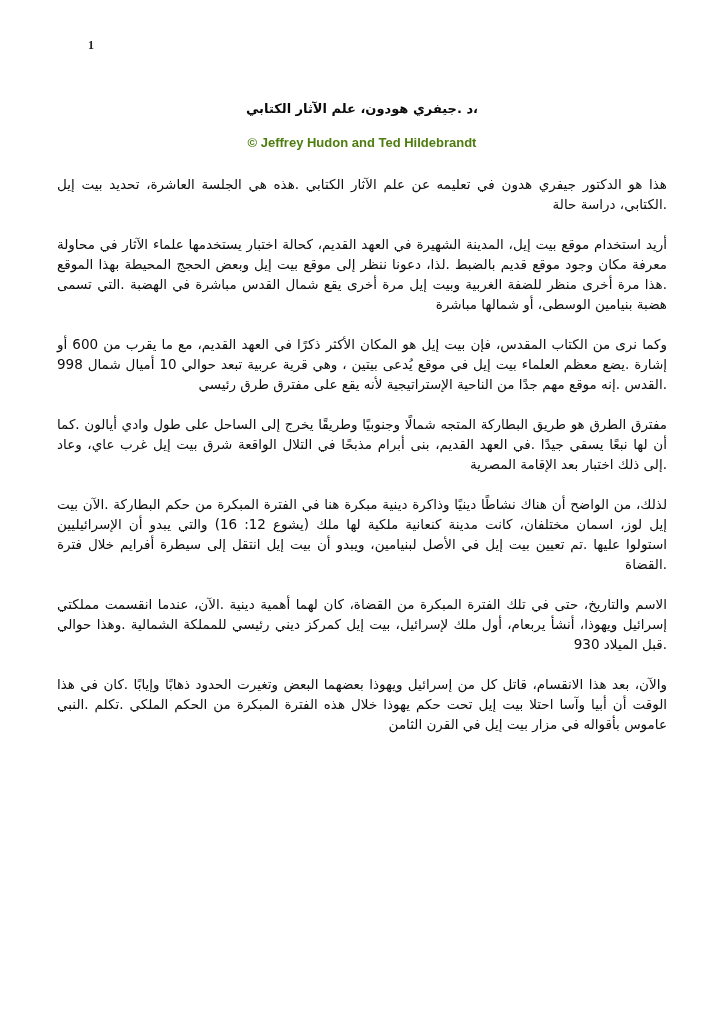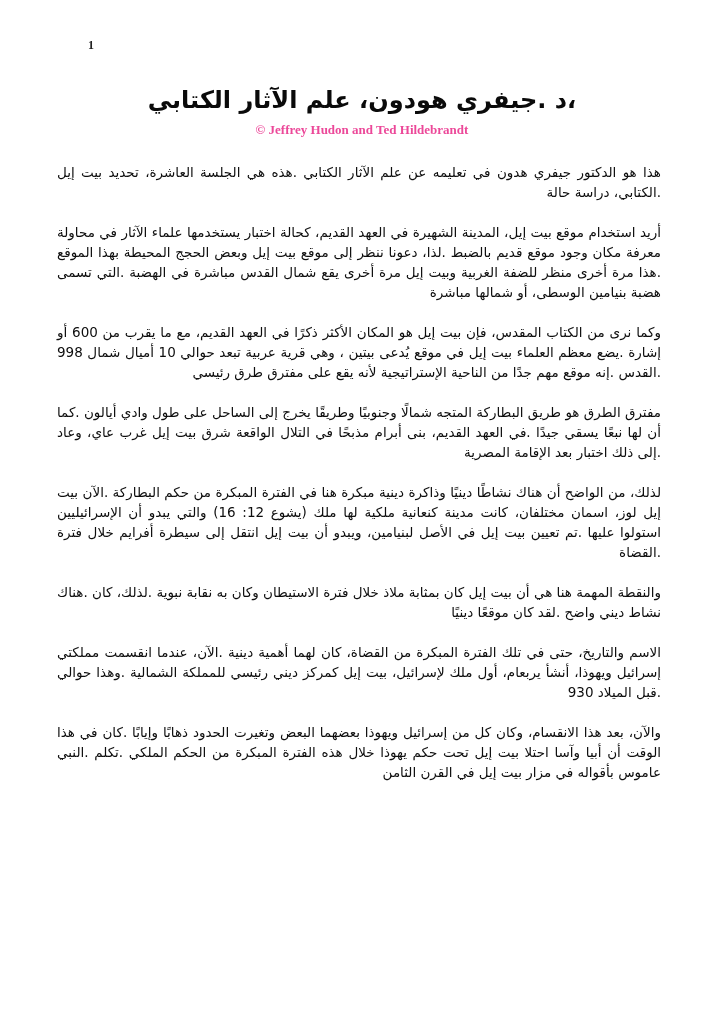--- a/index.html
+++ b/index.html
@@ -27,61 +27,60 @@
     color: #222;
     font-family: "Liberation Serif", serif;
   }
   .doc-header {
     text-align: center;
     margin-bottom: 24px;
   }
   .title-line {
     direction: rtl;
     unicode-bidi: plaintext;
-    font-size: 24px;
+    font-size: 13px;
     font-weight: bold;
     line-height: 29px;
-    margin: 4px;
+    margin: 12px;
     color: #0a0a0a;
   }
   .copyright {
     direction: ltr;
-    font-family: Liberation Serif, serif;
+    font-family: Liberation Sans, sans-serif;
     font-size: 13px;
     font-weight: bold;
     margin-top: 7px;
-    color: #ec4899;
+    color: #4d7c0f;
   }
   .body-text {
     direction: rtl;
     text-align: justify;
     font-size: 13.5px;
     line-height: 20px;
     color: #0d0d0d;
   }
   .body-text p {
-    margin: 0 6px 20px 0;
+    margin: 0 0 20px 0;
   }
 </style>
 </head>
 <body>
 
 <div class="page">
 
   <div class="page-number">1</div>
 
   <header class="doc-header">
     <h1 class="title-line" dir="rtl">،د .جيفري هودون، علم الآثار الكتابي</h1>
     <div class="copyright">© Jeffrey Hudon and Ted Hildebrandt</div>
   </header>
 
   <main class="body-text">
     <p dir="rtl">هذا هو الدكتور جيفري هدون في تعليمه عن علم الآثار الكتابي .هذه هي الجلسة العاشرة، تحديد بيت إيل .الكتابي، دراسة حالة</p>
     <p dir="rtl">أريد استخدام موقع بيت إيل، المدينة الشهيرة في العهد القديم، كحالة اختبار يستخدمها علماء الآثار في محاولة معرفة مكان وجود موقع قديم بالضبط .لذا، دعونا ننظر إلى موقع بيت إيل وبعض الحجج المحيطة بهذا الموقع .هذا مرة أخرى منظر للضفة الغربية وبيت إيل مرة أخرى يقع شمال القدس مباشرة في الهضبة .التي تسمى هضبة بنيامين الوسطى، أو شمالها مباشرة</p>
     <p dir="rtl">وكما نرى من الكتاب المقدس، فإن بيت إيل هو المكان الأكثر ذكرًا في العهد القديم، مع ما يقرب من 600 أو إشارة .يضع معظم العلماء بيت إيل في موقع يُدعى بيتين ، وهي قرية عربية تبعد حوالي 10 أميال شمال 998 .القدس .إنه موقع مهم جدًا من الناحية الإستراتيجية لأنه يقع على مفترق طرق رئيسي</p>
     <p dir="rtl">مفترق الطرق هو طريق البطاركة المتجه شمالًا وجنوبيًا وطريقًا يخرج إلى الساحل على طول وادي أيالون .كما أن لها نبعًا يسقي جيدًا .في العهد القديم، بنى أبرام مذبحًا في التلال الواقعة شرق بيت إيل غرب عاي، وعاد .إلى ذلك اختبار بعد الإقامة المصرية</p>
     <p dir="rtl">لذلك، من الواضح أن هناك نشاطًا دينيًا وذاكرة دينية مبكرة هنا في الفترة المبكرة من حكم البطاركة .الآن بيت إيل لوز، اسمان مختلفان، كانت مدينة كنعانية ملكية لها ملك (يشوع 12: 16) والتي يبدو أن الإسرائيليين استولوا عليها .تم تعيين بيت إيل في الأصل لبنيامين، ويبدو أن بيت إيل انتقل إلى سيطرة أفرايم خلال فترة .القضاة</p>
-    <p dir="rtl">والنقطة المهمة هنا هي أن بيت إيل كان بمثابة ملاذ خلال فترة الاستيطان وكان به نقابة نبوية .لذلك، كان .هناك نشاط ديني واضح .لقد كان موقعًا دينيًا</p>
     <p dir="rtl">الاسم والتاريخ، حتى في تلك الفترة المبكرة من القضاة، كان لهما أهمية دينية .الآن، عندما انقسمت مملكتي إسرائيل ويهوذا، أنشأ يربعام، أول ملك لإسرائيل، بيت إيل كمركز ديني رئيسي للمملكة الشمالية .وهذا حوالي .قبل الميلاد 930</p>
-    <p dir="rtl">والآن، بعد هذا الانقسام، وكان كل من إسرائيل ويهوذا بعضهما البعض وتغيرت الحدود ذهابًا وإيابًا .كان في هذا الوقت أن أبيا وآسا احتلا بيت إيل تحت حكم يهوذا خلال هذه الفترة المبكرة من الحكم الملكي .تكلم .النبي عاموس بأقواله في مزار بيت إيل في القرن الثامن</p>
+    <p dir="rtl">والآن، بعد هذا الانقسام، قاتل كل من إسرائيل ويهوذا بعضهما البعض وتغيرت الحدود ذهابًا وإيابًا .كان في هذا الوقت أن أبيا وآسا احتلا بيت إيل تحت حكم يهوذا خلال هذه الفترة المبكرة من الحكم الملكي .تكلم .النبي عاموس بأقواله في مزار بيت إيل في القرن الثامن</p>
   </main>
 
 </div>
 
 </body></html>

